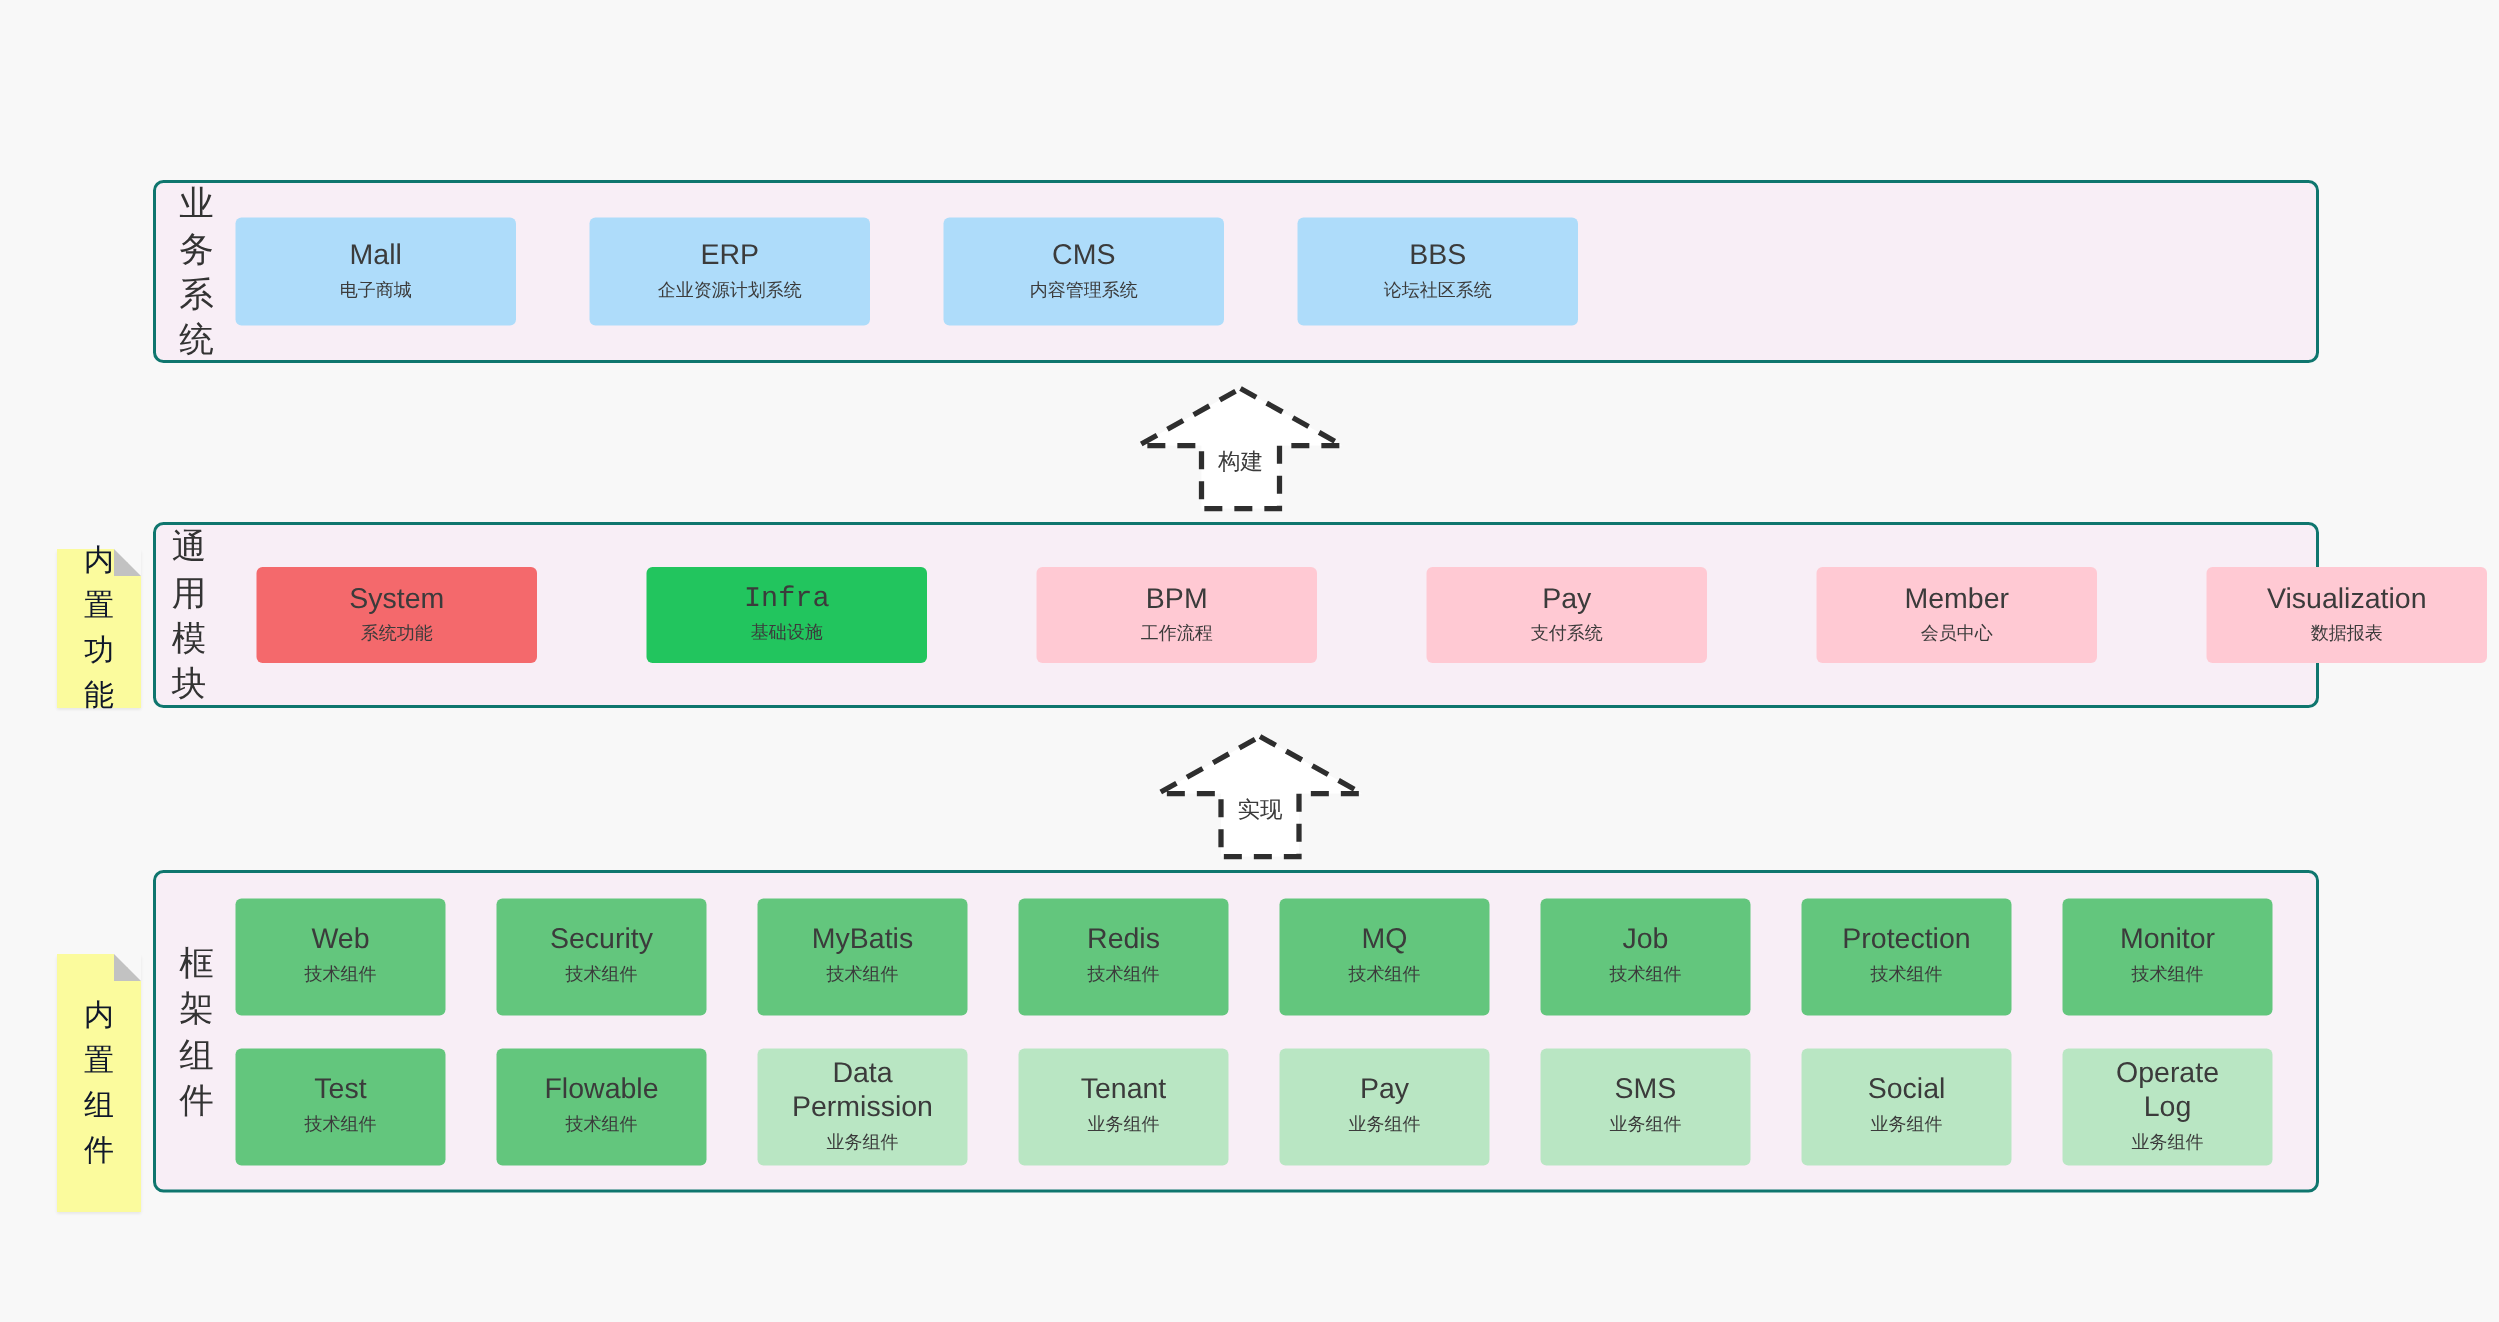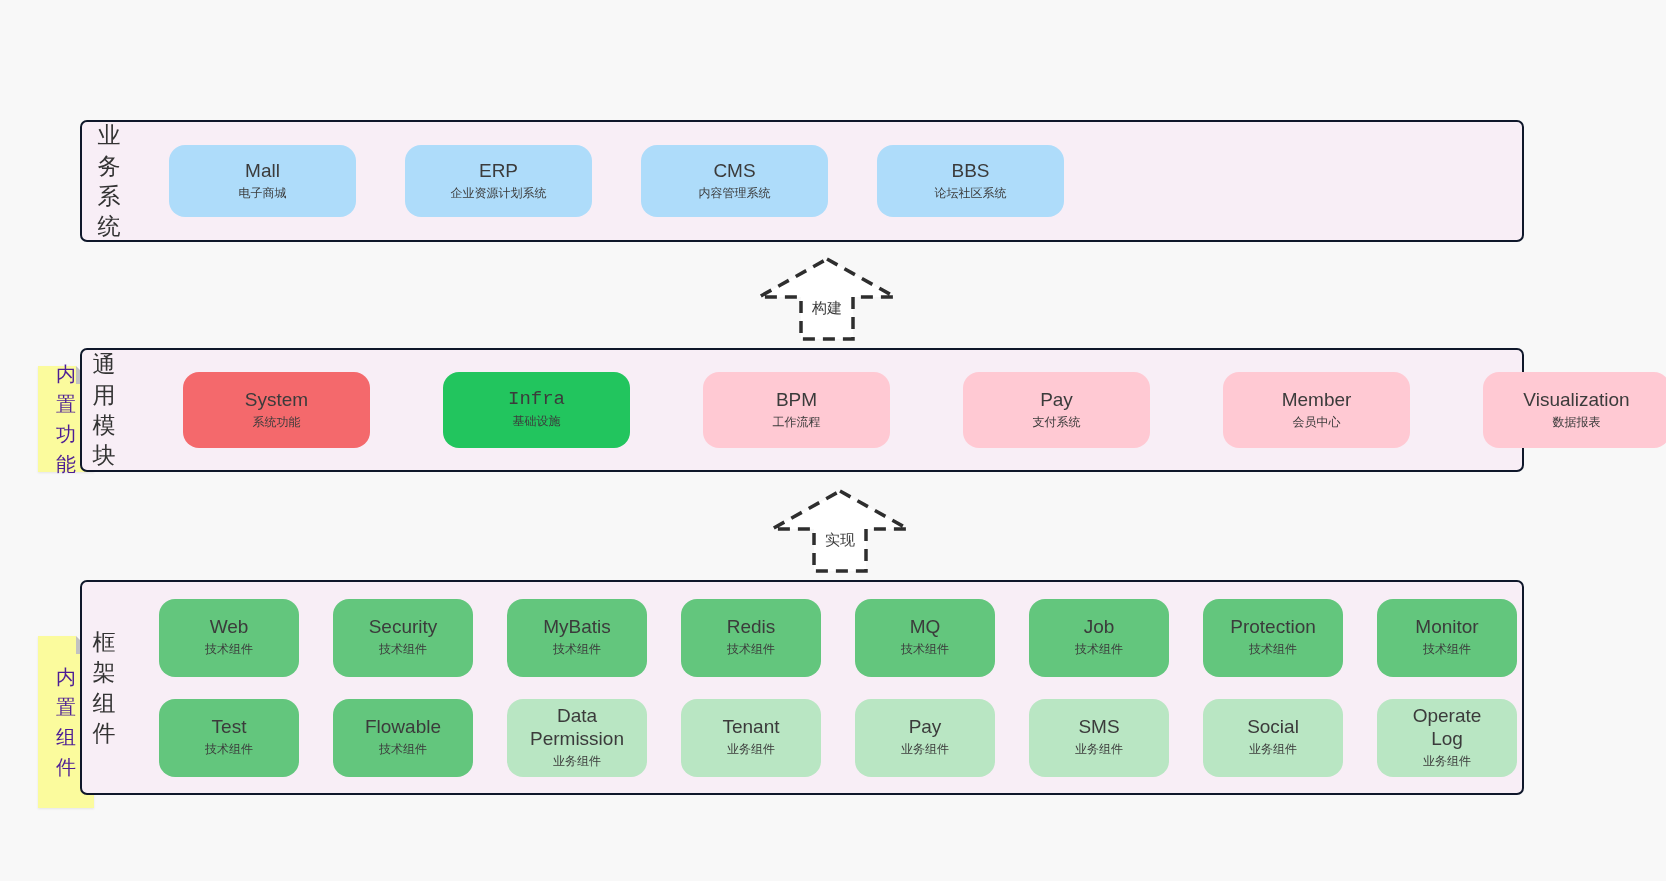--- a/index.html
+++ b/index.html
@@ -3,55 +3,55 @@
 <meta charset="utf-8">
 <style>
   html,body{margin:0;padding:0;}
   body{
     width:1666px;height:881px;position:relative;overflow:hidden;
     background:#f8f8f8;
     font-family:"Liberation Sans","DejaVu Sans",sans-serif;
     color:#3b3b3b;
   }
   .layer{
-    position:absolute;left:80px;width:1444px;box-sizing:border-box;
-    background:#f8eef6;border:2px solid #0f172a;border-radius:7px;
-    display:flex;align-items:stretch;z-index:1;gap:34px;
+    position:absolute;left:102px;width:1444px;box-sizing:border-box;
+    background:#f8eef6;border:2px solid #0f766e;border-radius:7px;
+    display:flex;align-items:stretch;z-index:1;
   }
   #layer-business{top:120px;height:122px;}
   #layer-modules{top:348px;height:124px;}
   #layer-components{top:580px;height:215px;}
   .side-label{
     width:34px;margin-left:10px;display:flex;align-items:center;justify-content:center;
     font-size:23px;line-height:1.32;color:#333;
   }
   .side-label span{display:inline-block;width:24px;word-break:break-all;text-align:center;}
   .boxes{
     flex:1;display:flex;align-items:center;gap:49px;margin-left:9px;margin-right:20px;
   }
   .boxes.grid{
     display:grid;grid-template-columns:repeat(8,140px);gap:22px 34px;align-content:center;
   }
   .box{
-    border-radius:16px;display:flex;flex-direction:column;align-items:center;justify-content:center;
+    border-radius:4px;display:flex;flex-direction:column;align-items:center;justify-content:center;
     text-align:center;padding:2px 20px;box-sizing:border-box;
   }
   #layer-business .box{width:187px;height:72px;flex:0 0 187px;}
-  #layer-modules .box{width:187px;height:76px;flex:0 0 187px;margin-left:24px;}
+  #layer-modules .box{width:187px;height:64px;flex:0 0 187px;margin-left:24px;}
   #layer-components .box{width:140px;height:78px;}
   .box-name{font-size:19px;line-height:23px;}
   .box-sub{font-size:12px;line-height:22px;}
   .sticky{
     position:absolute;left:38px;width:56px;background:#fbfb9d;z-index:0;
     display:flex;align-items:center;justify-content:center;
     box-shadow:0 1px 2px rgba(0,0,0,0.08);
   }
   #sticky-modules{top:366px;height:106px;}
   #sticky-components{top:636px;height:172px;}
-  .sticky-text{font-size:20px;line-height:1.5;color:#4c1d95;display:inline-block;width:21px;word-break:break-all;text-align:center;}
+  .sticky-text{font-size:20px;line-height:1.5;color:#0f172a;display:inline-block;width:21px;word-break:break-all;text-align:center;}
   .sticky-fold{
     position:absolute;top:0;right:0;width:0;height:0;
     border-style:solid;border-width:9px;
     border-color:#f8f8f8 #f8f8f8 #c2c2c2 #c2c2c2;
   }
   .arrow{position:absolute;width:142px;height:86px;z-index:1;}
   #arrow-build{left:756px;top:256px;}
   #arrow-implement{left:769px;top:488px;}
   .arrow svg{display:block;width:142px;height:86px;}
   .arrow-label{

